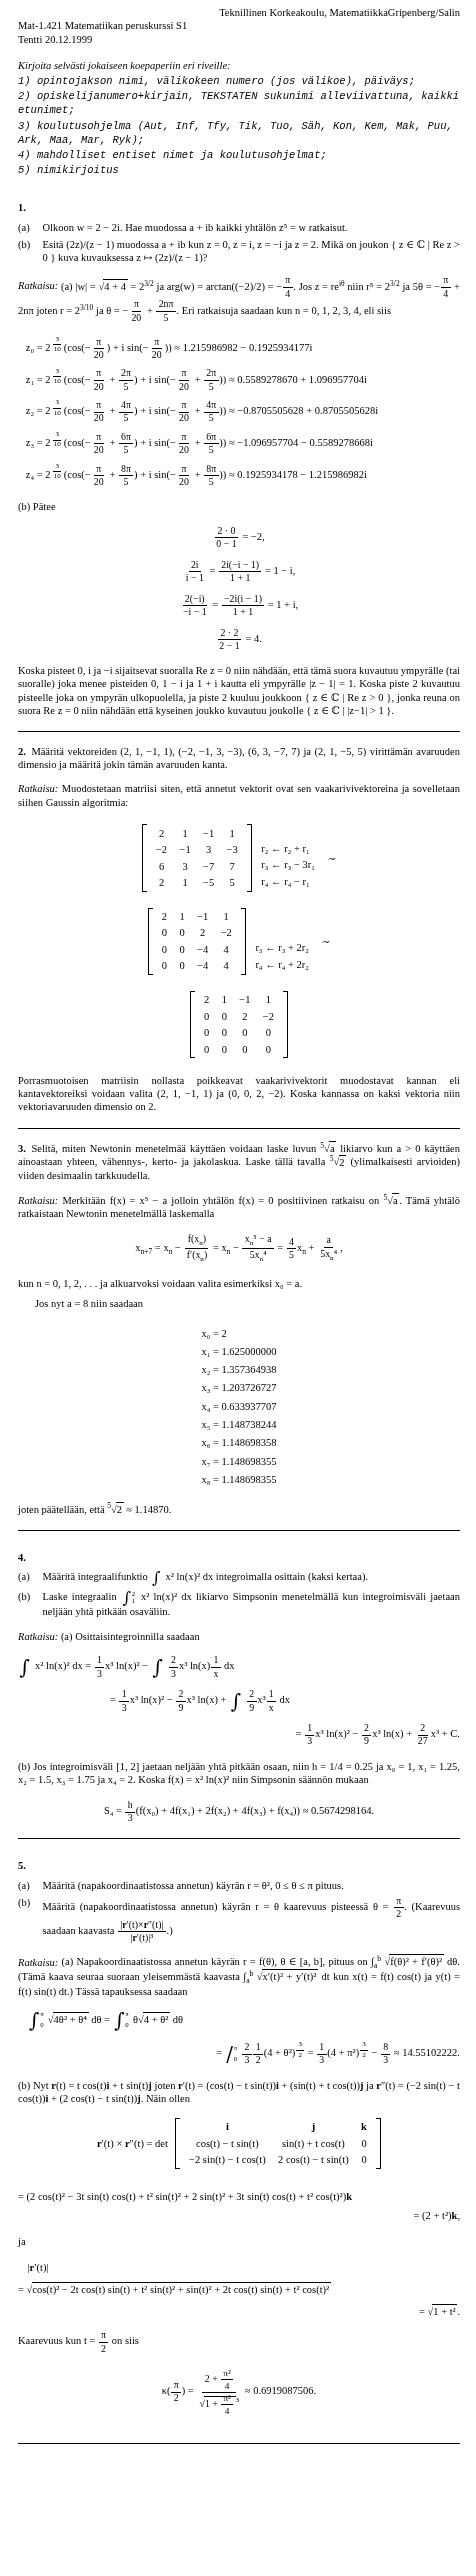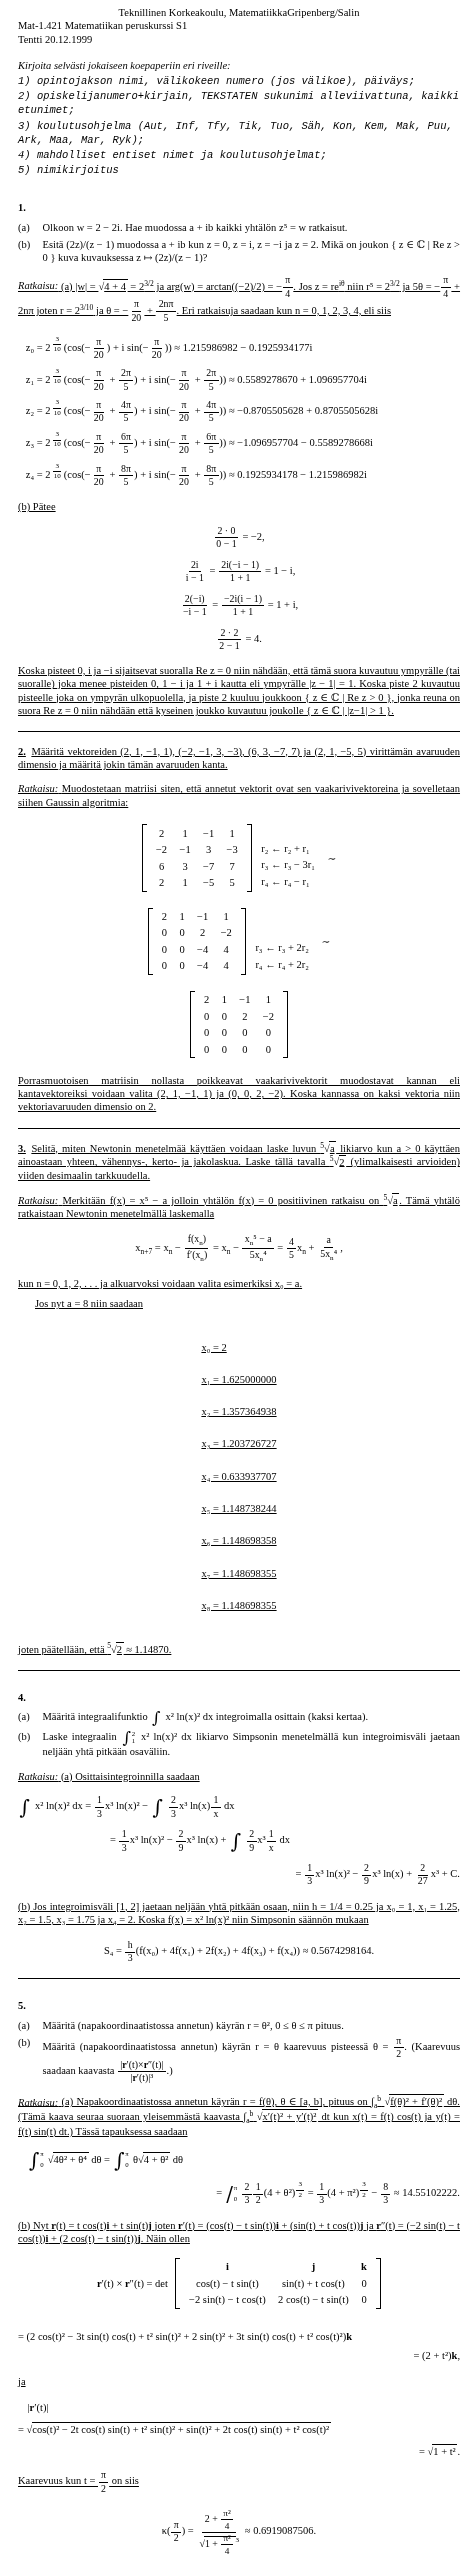--- a/index.html
+++ b/index.html
@@ -4,44 +4,44 @@
 <style>
   html,body{margin:0;padding:0;background:#ffffff;}
   .page{
     width:477px;height:2576px;box-sizing:border-box;
     padding:6.2px 17px 0 18px;overflow:hidden;
     background:#ffffff;color:#000;
     font-family:"Liberation Serif","DejaVu Serif",serif;
     font-size:10.5px;line-height:13.3px;
   }
   
-  .hrow{display:flex;justify-content:center;}
+  .hrow{display:flex;justify-content:flex-end;}
   
   .instructions{font-style:italic;margin:12.5px 0 23.4px;line-height:14.4px;}
   .instructions .mline{margin:0.8px 0;text-align:left;font-family:Liberation Mono, monospace;}
   
   .pnum{font-weight:bold;margin:20px 0 6.2px;}
   .pnum-inline{font-weight:bold;margin-right:5.5px;}
-  p{margin:7px 0;text-align:justify;text-decoration:underline;}
+  p{margin:7px 0;text-align:justify;}
   .sol{margin:11px 0 7px;}
   .rl{font-style:italic;}
   .item{display:flex;gap:5.5px;margin:3.9px 0;}
   .ilabel{flex:0 0 19px;}
   .itext{flex:1;text-align:justify;}
   .rule{border-top:0.8px solid #000;margin:14px 0 12.5px;}
   .rule-last{margin-top:26.5px;}
   
   .dlist{margin:12.5px 0;}
   .mline{margin:6.2px 0;}
   .z-list{padding-left:7.8px;}
   .z-list .mline{margin:7px 0;}
   .center-eqs .mline{text-align:center;margin:10px 0;}
   .xwrap{text-align:center;margin:11px 0;}
   .xinner{display:inline-block;text-align:left;}
-  .xinner .mline{margin:19px 0;text-decoration:underline;}
+  .xinner .mline{margin:5px 0;}
   .cdisp{text-align:center;margin:14px 0;}
   .parts .mline{margin:10px 0;}
   .parts .mline:nth-child(1){text-align:left;}
   .parts .mline:nth-child(2){padding-left:92px;}
   .parts .mline:nth-child(3){text-align:right;}
   .length .mline{margin:11.7px 0;}
   .length .mline:nth-child(1){padding-left:9.4px;}
   .length .mline:nth-child(2){text-align:right;}
   .crosslines .mline:nth-child(1){text-align:left;margin-top:21px;}
   .crosslines .mline:nth-child(2){text-align:right;}

